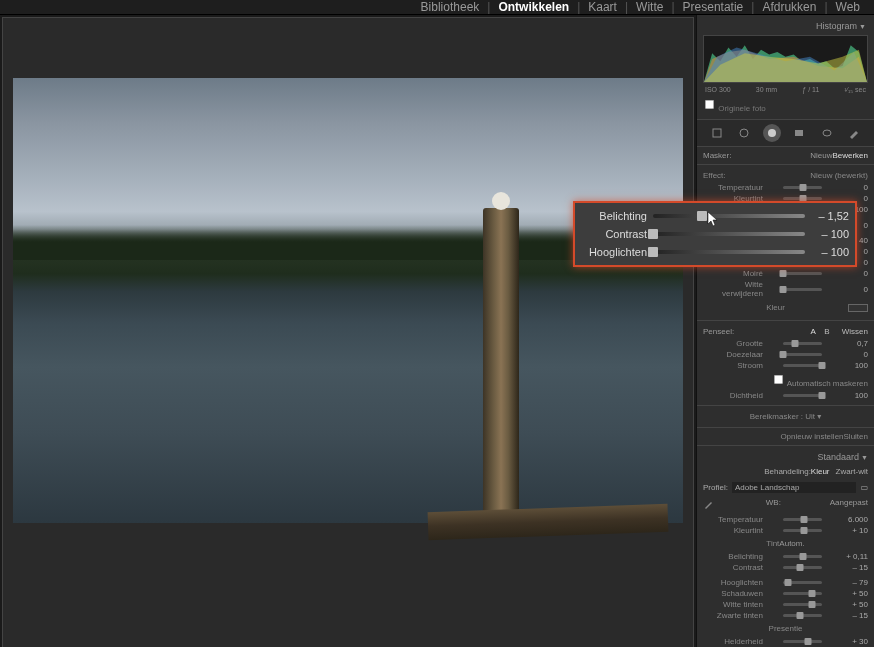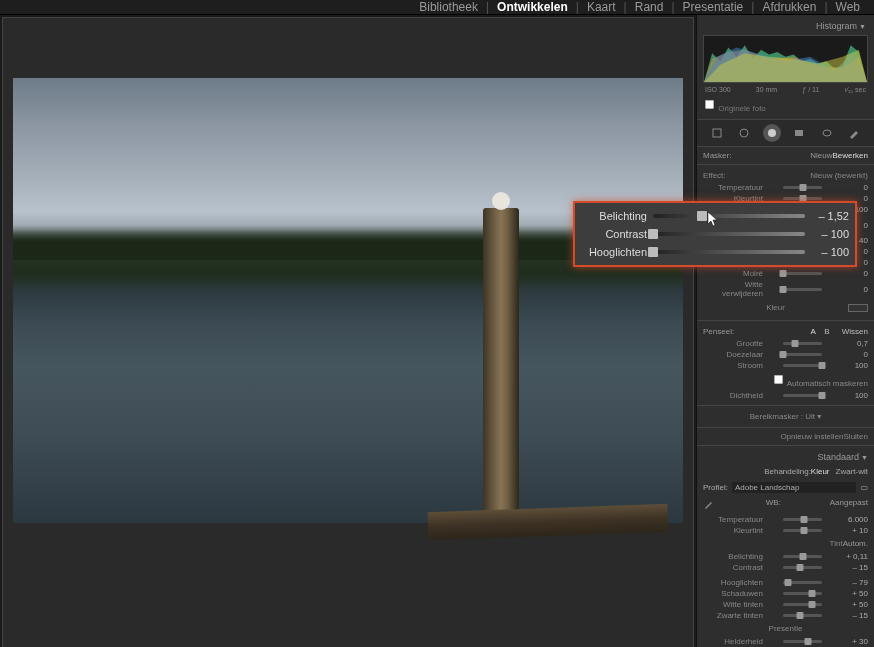--- a/index.html
+++ b/index.html
@@ -65,21 +65,21 @@
 <body>
 
 <div class="app">
   <div class="topnav">
     <span>Bibliotheek</span>
       <span class="sep">|</span>
     <span class="active">Ontwikkelen</span>
       <span class="sep">|</span>
     <span>Kaart</span>
       <span class="sep">|</span>
-    <span>Rand</span>
+    <span>Witte</span>
       <span class="sep">|</span>
     <span>Presentatie</span>
       <span class="sep">|</span>
     <span>Afdrukken</span>
       <span class="sep">|</span>
     <span>Web</span>
   </div>
 
   <div class="workspace">
     <div class="mainarea">
@@ -306,21 +306,21 @@
       <span class="val">6.000</span>
             </div>
             <div class="sliderrow">
               <span class="lbl">Kleurtint</span>
       <div class="track">
                 <div class="thumb" style="left:55%"></div>
               </div>
       <span class="val">+ 10</span>
             </div>
           </div>
-        <div class="subsect" style="display:flex;justify-content:flex-end">
+        <div class="subsect" style="display:flex;justify-content:center">
           <span></span>
           <span>Tint</span>
           <span class="autolink">Autom.</span>
         </div>
         <div id="tone-rows">
             <div class="sliderrow">
               <span class="lbl">Belichting</span>
       <div class="track">
                 <div class="thumb" style="left:52%"></div>
               </div>

